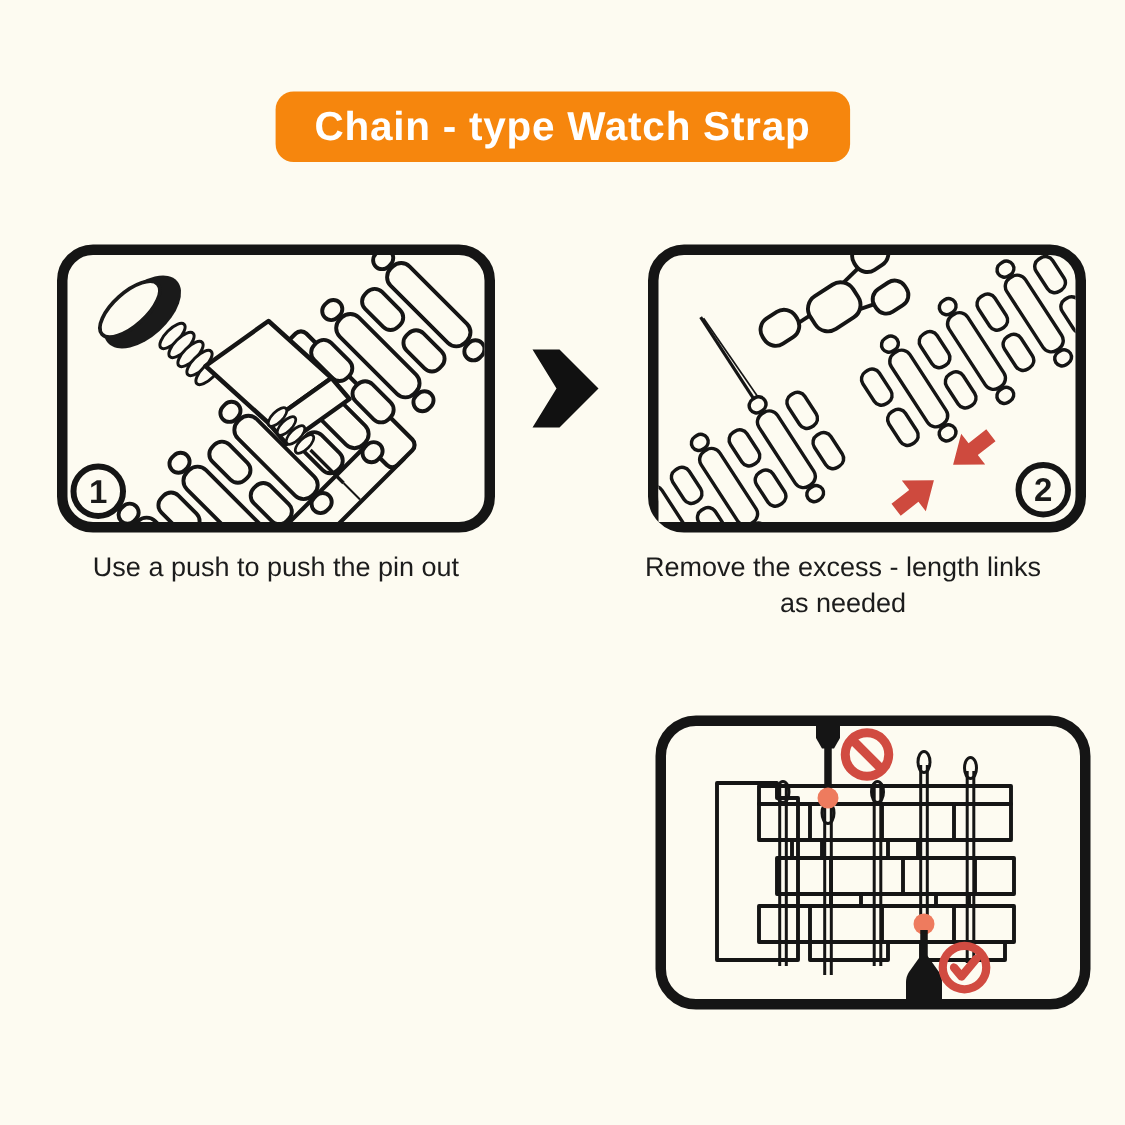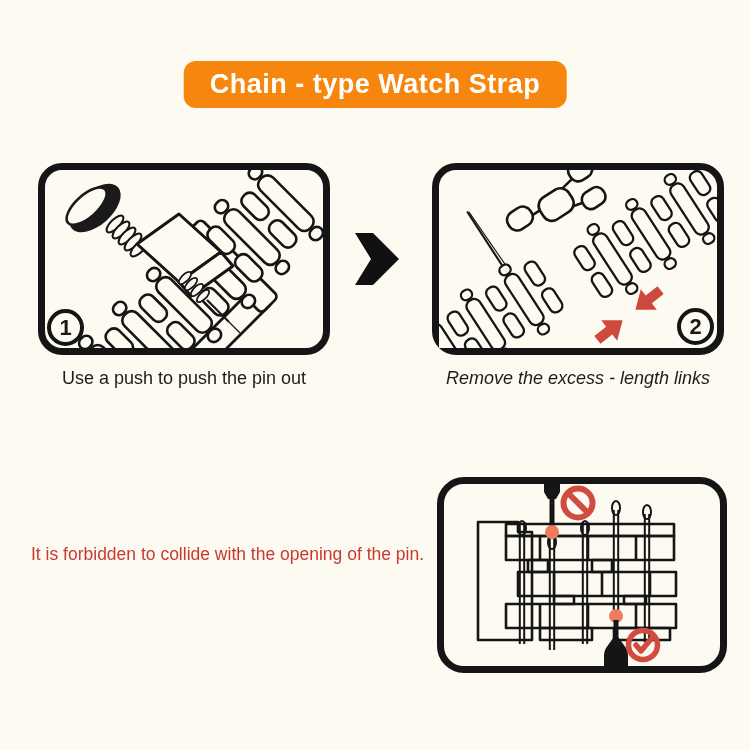--- a/index.html
+++ b/index.html
@@ -28,21 +28,21 @@
     font-weight:bold;font-size:22px;display:flex;align-items:center;justify-content:center;
     z-index:3;
   }
   #badge1{left:2px;bottom:2px;}
   #badge2{right:3px;bottom:3px;}
   .chevron{position:absolute;left:353px;top:231px;}
   .caption{
     position:absolute;font-size:18px;line-height:1.35;text-align:center;color:#1c1c1c;
   }
   #caption1{left:38px;top:366px;width:292px;}
-  #caption2{left:426px;top:366px;width:304px;font-style:italic;}
+  #caption2{left:410px;top:366px;width:304px;}
   .note{
     position:absolute;left:31px;top:541px;width:445px;
     color:#C83A31;font-size:17.5px;line-height:1.53;
   }
   .note .note-label{font-weight:bold;font-size:20px;margin-right:7px;}
 </style>
 </head>
 <body>
 
 <svg width="0" height="0" style="position:absolute" aria-hidden="true">
@@ -171,24 +171,24 @@
   <div class="badge" id="badge2">
     <span>2</span>
   </div>
 </div>
 
 <div class="caption" id="caption1">
   <div>Use a push to push the pin out</div>
 </div>
 <div class="caption" id="caption2">
   <div>Remove the excess - length links</div>
+  <div>as needed</div>
 </div>
 
 <div class="note">
-  <div>It is forbidden to collide with the opening of the pin.</div>
 </div>
 
 <div class="panel" id="panel3">
   <svg width="276" height="182" viewBox="0 0 276 182">
     <g fill="none" stroke="#151515" stroke-width="2.6" stroke-linejoin="round">
 
       <path d="M34,38 h40 v10 h14 v108 h-54 z"></path>
 
       <rect x="62" y="40" width="168" height="12"></rect>
       <rect x="62" y="52" width="168" height="24"></rect>

